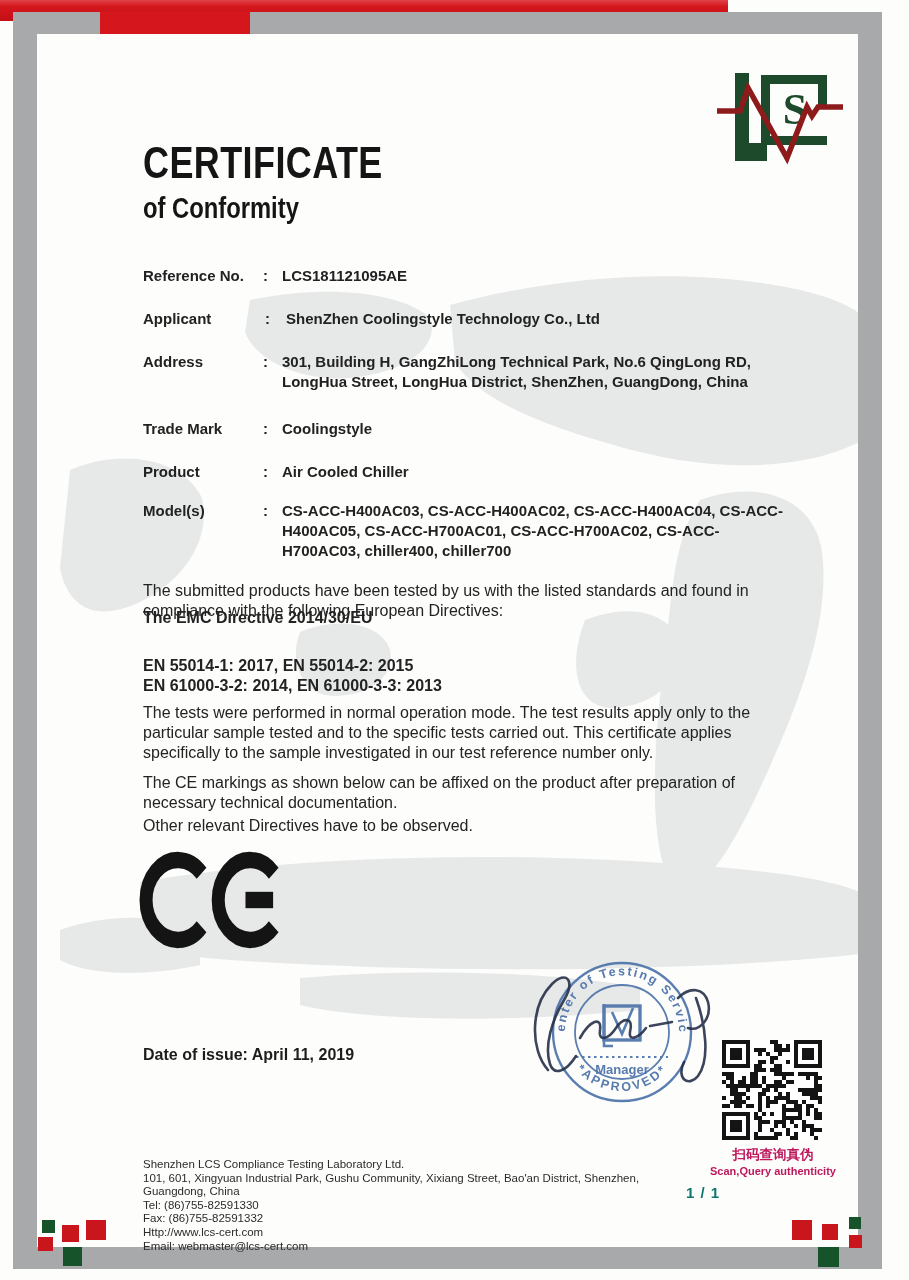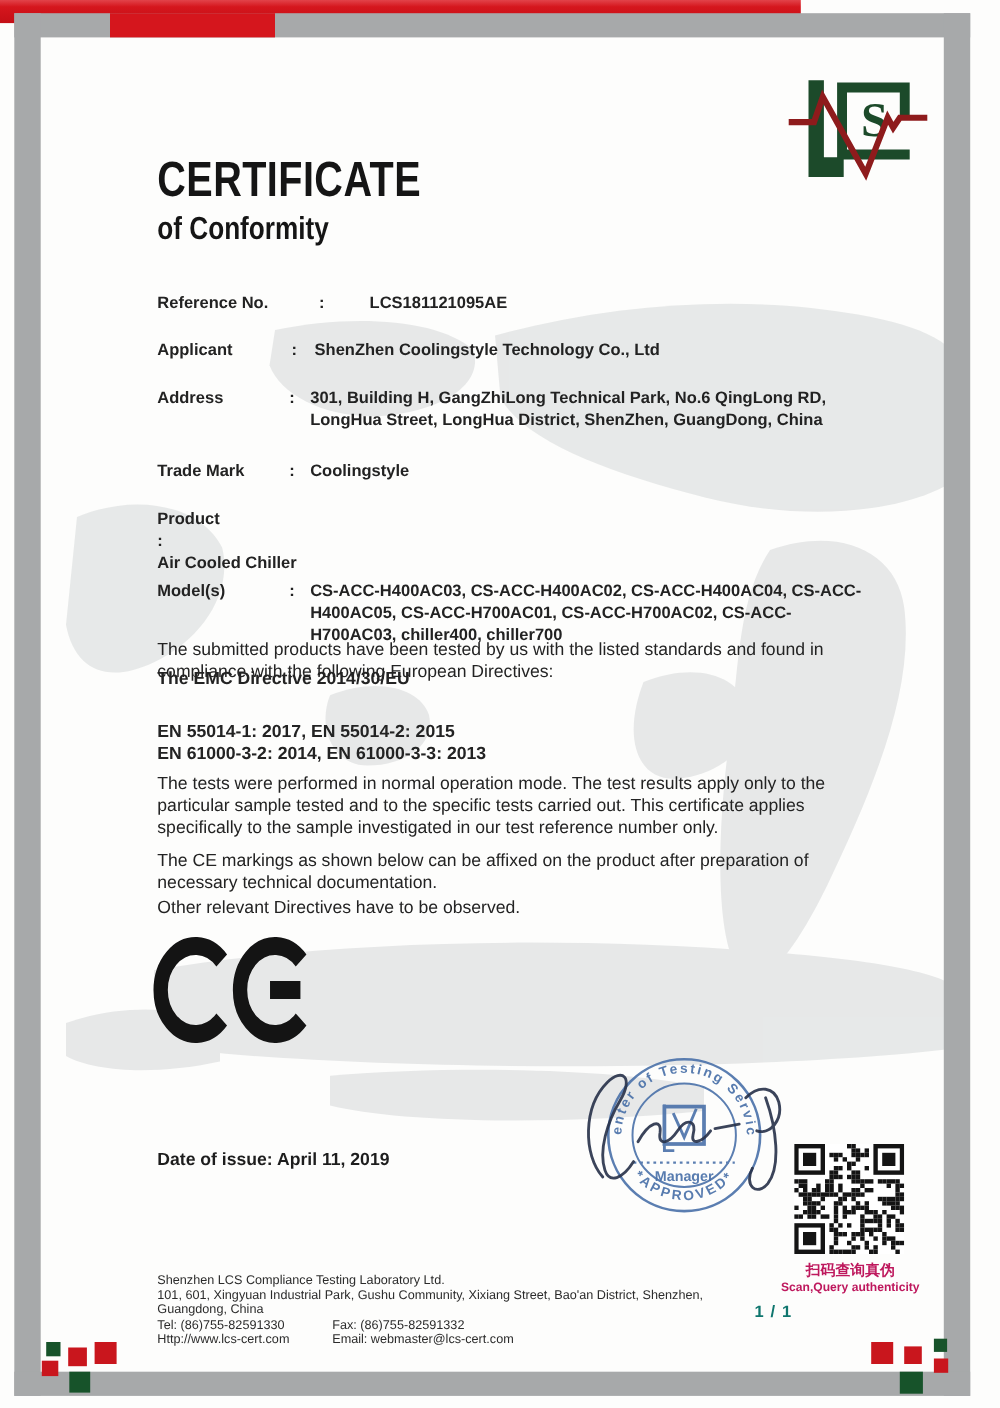--- a/index.html
+++ b/index.html
@@ -21,21 +21,21 @@
   #fields{left:143px;top:266px;width:648px;}
   .field-row{display:flex;font-size:15px;line-height:20px;font-weight:bold;color:#222;}
   .field-row .lab{width:120px;flex:none;}
   .field-row .sep{width:19px;flex:none;}
   .field-row .val{width:505px;flex:none;}
   
   .para{left:143px;width:668px;font-size:16px;line-height:20px;color:#232323;}
   .bold{font-weight:bold;}
   
   #footer{left:143px;top:1141px;width:528px;font-size:11.5px;line-height:13.6px;color:#2b2b2b;margin-top:17px;}
-  .foot-row{display:flex;}
+  .foot-row{display:flex;flex-direction:column;}
   .foot-row .c1{width:159px;flex:none;}
   #page-num{left:686px;top:1184px;font-size:15px;font-weight:bold;letter-spacing:1px;color:#0f766e;}
   
   #qr-box{left:722px;top:1040px;width:100px;height:100px;background:#fff;}
   #qr-cap{left:688px;top:1146px;width:170px;text-align:center;color:#be185d;}
   #qr-cap .zh{font-size:13.5px;font-weight:bold;line-height:17px;}
   #qr-cap .en{font-size:11px;font-weight:bold;line-height:16px;}
   
   #date-line{left:143px;top:1046px;font-size:16px;font-weight:bold;color:#1d1d1d;}
   
@@ -80,41 +80,41 @@
   </svg>
 
   <div class="abs content" style="left:143px;top:140px;">
     <span class="title" id="title-main">CERTIFICATE</span>
   </div>
   <div class="abs content" style="left:143px;top:194px;">
     <span class="title" id="title-sub">of Conformity</span>
   </div>
 
   <div class="abs content" id="fields">
-    <div class="field-row" style="margin-bottom:23px;gap:27px;">
+    <div class="field-row" style="margin-bottom:23px;">
       <span class="lab">Reference No.</span>
       <span class="sep">:</span>
       <span class="val">LCS181121095AE</span>
     </div>
     <div class="field-row" style="margin-bottom:23px;justify-content:space-between;">
       <span class="lab">Applicant</span>
       <span class="sep">:</span>
       <span class="val">ShenZhen Coolingstyle Technology Co., Ltd</span>
     </div>
     <div class="field-row" style="margin-bottom:27px;">
       <span class="lab">Address</span>
       <span class="sep">:</span>
       <span class="val">301, Building H, GangZhiLong Technical Park, No.6 QingLong RD, LongHua Street, LongHua District, ShenZhen, GuangDong, China</span>
     </div>
     <div class="field-row" style="margin-bottom:23px;">
       <span class="lab">Trade Mark</span>
       <span class="sep">:</span>
       <span class="val">Coolingstyle</span>
     </div>
-    <div class="field-row" style="margin-bottom:6px;flex-direction:column;">
+    <div class="field-row" style="margin-bottom:19px;">
       <span class="lab">Product</span>
       <span class="sep">:</span>
       <span class="val">Air Cooled Chiller</span>
     </div>
     <div class="field-row">
       <span class="lab">Model(s)</span>
       <span class="sep">:</span>
       <span class="val">CS-ACC-H400AC03, CS-ACC-H400AC02, CS-ACC-H400AC04, CS-ACC-H400AC05, CS-ACC-H700AC01, CS-ACC-H700AC02, CS-ACC-H700AC03, chiller400, chiller700</span>
     </div>
   </div>

